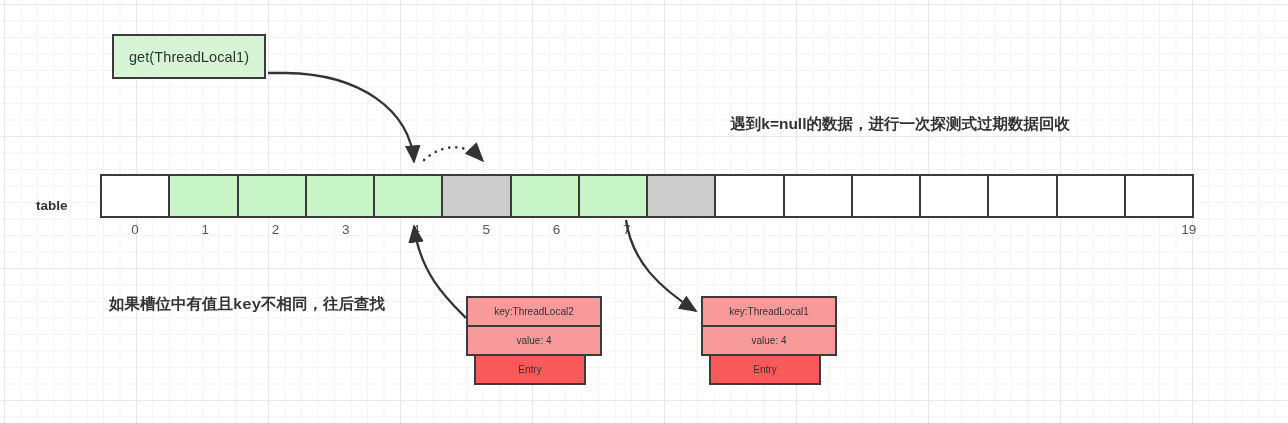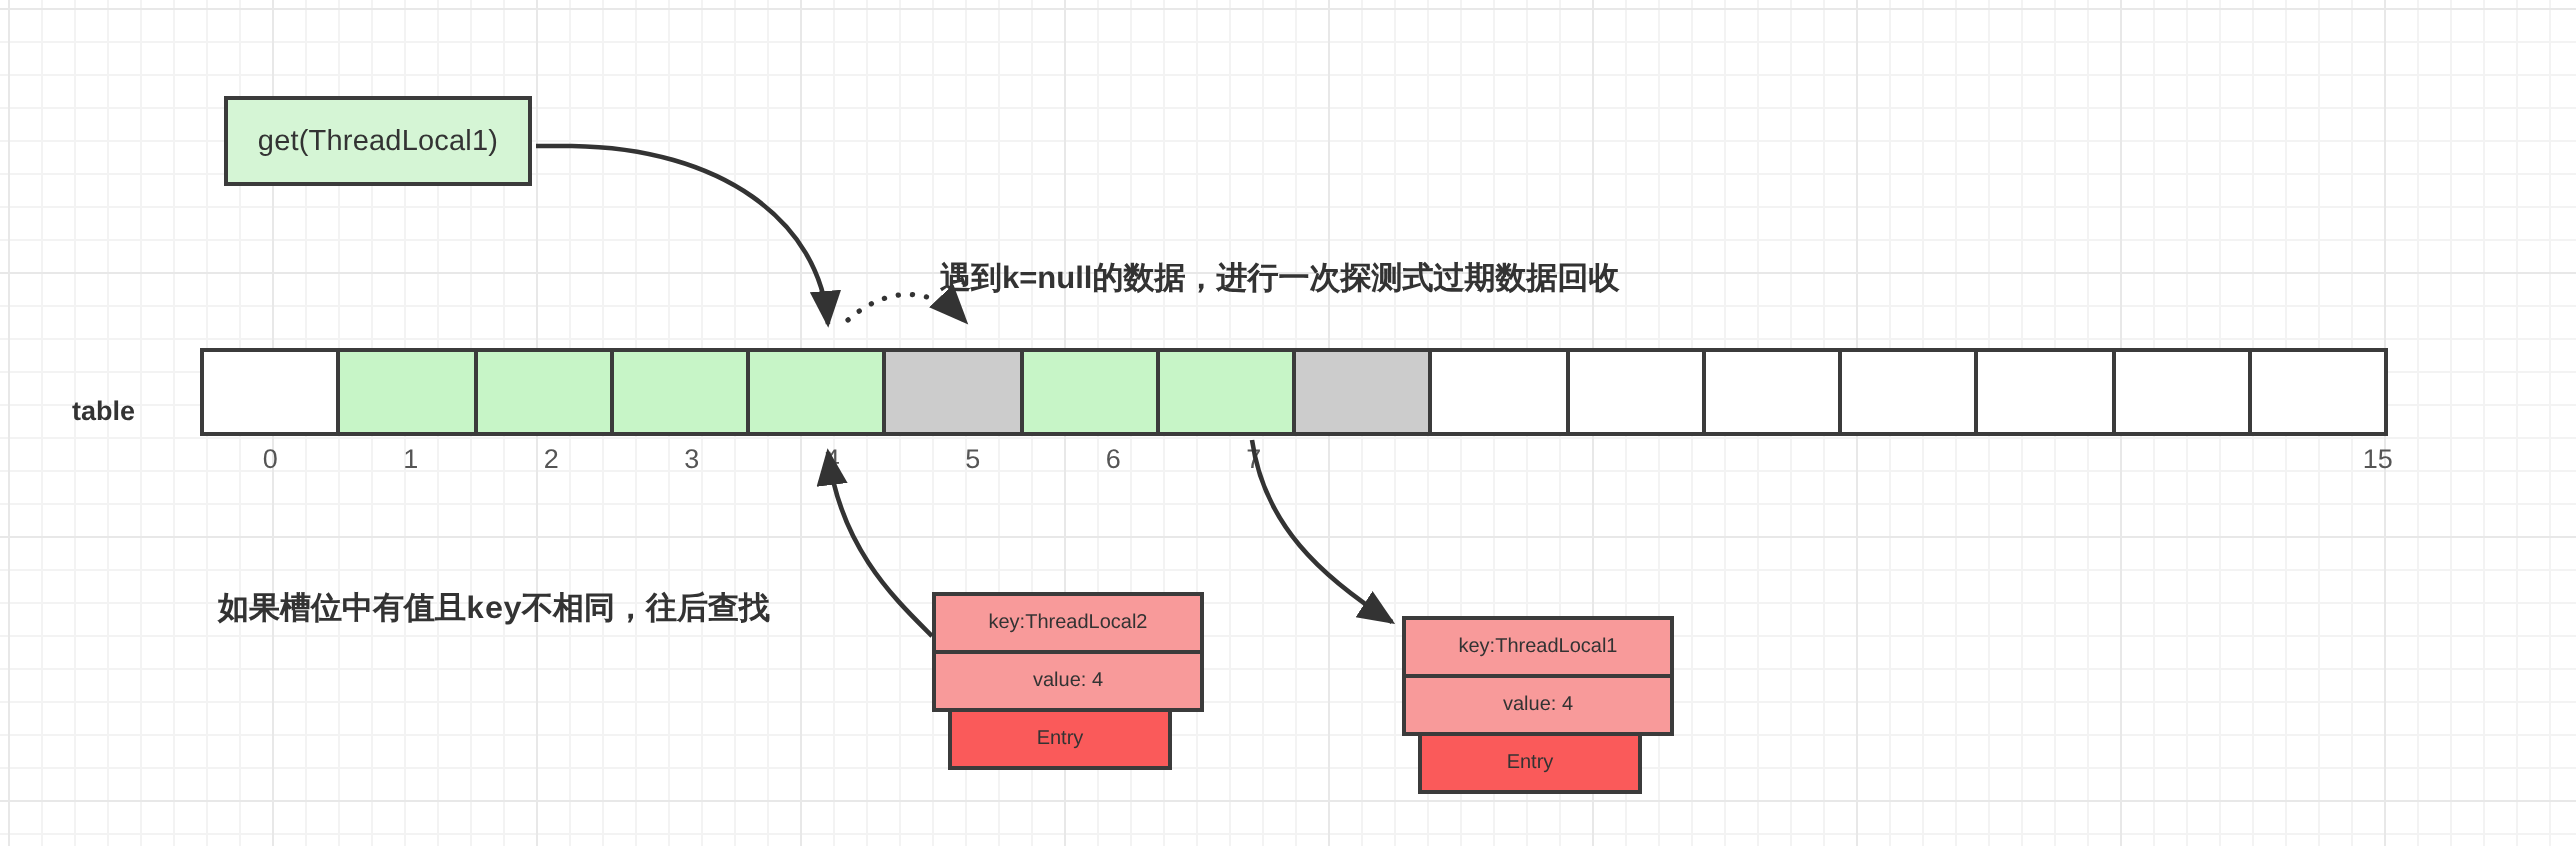--- a/index.html
+++ b/index.html
@@ -38,21 +38,21 @@
     top: 0;
     width: 1288px;
     height: 423px;
     pointer-events: none;
   }
 
   
   .callbox {
     position: absolute;
     left: 112px;
-    top: 48px;
+    top: 34px;
     width: 154px;
     height: 45px;
     background: #d5f5d5;
     border: 2px solid #3b3b3b;
     box-sizing: border-box;
     display: flex;
     align-items: center;
     justify-content: center;
     font-size: 14.5px;
     color: #333333;
@@ -108,22 +108,21 @@
     font-weight: bold;
     color: #333333;
     font-size: 15.5px;
     line-height: 1.5;
     text-align: center;
   }
   .note-top {
     left: 470px;
     top: 112px;
     width: 600px;
-    text-align: left;
-    margin-top: 16px;
+    text-align: right;
   }
   .note-bottom {
     left: 108px;
     top: 294px;
     width: 278px;
     font-family: Liberation Mono, monospace;
   }
 
   
   .entry {
@@ -142,21 +141,21 @@
     color: #333333;
   }
   .entry .slab.value { margin-top: -2px; }
   .entry .slab.entrylabel {
     background: #fa5a5a;
     margin-top: -2px;
     margin-left: 8px;
     width: 112px;
   }
   #entry-2 { left: 466px; top: 296px; }
-  #entry-1 { left: 701px; top: 308px; }
+  #entry-1 { left: 701px; top: 296px; }
 </style>
 </head>
 <body>
 
 <div id="canvas">
 
   <div class="callbox">
     <span>get(ThreadLocal1)</span>
   </div>
 
@@ -194,21 +193,21 @@
     <div class="idx">5</div>
     <div class="idx">6</div>
     <div class="idx">7</div>
     <div class="idx"></div>
     <div class="idx"></div>
     <div class="idx"></div>
     <div class="idx"></div>
     <div class="idx"></div>
     <div class="idx"></div>
     <div class="idx"></div>
-    <div class="idx">15</div>
+    <div class="idx">19</div>
   </div>
 
   <div class="entry" id="entry-2">
     <div class="slab key">
       <span>key:ThreadLocal2</span>
     </div>
     <div class="slab value">
       <span>value: 4</span>
     </div>
     <div class="slab entrylabel">

